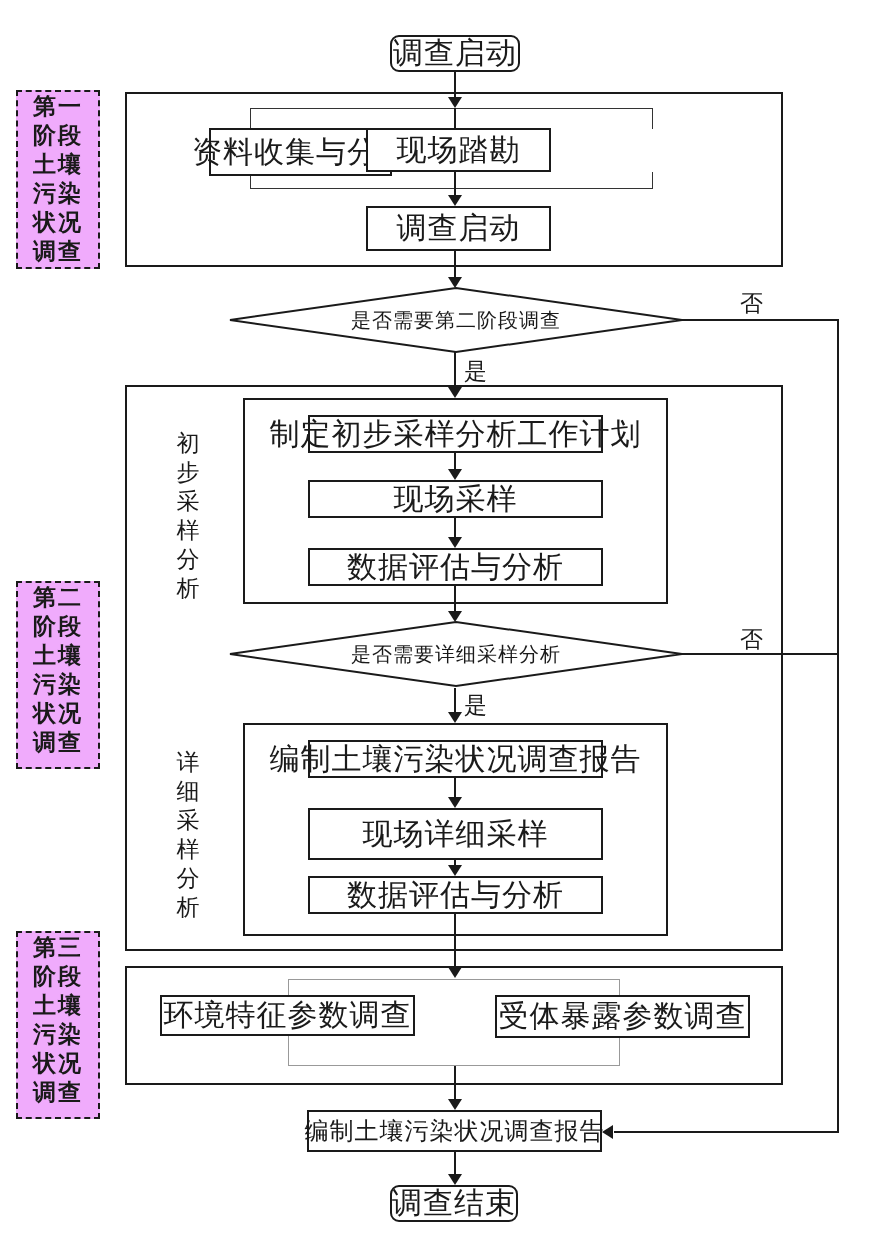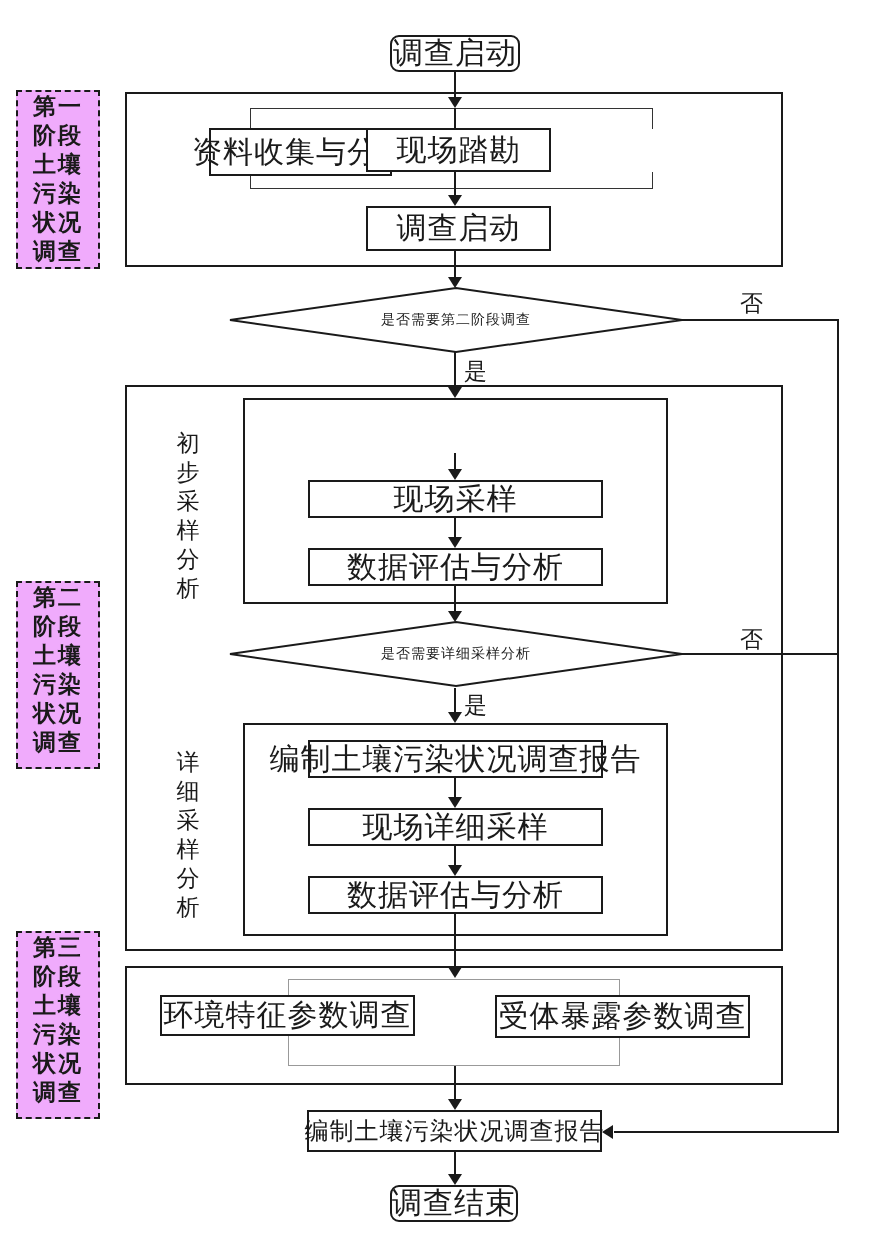--- a/index.html
+++ b/index.html
@@ -37,21 +37,21 @@
   }
   .ah-left{
     position:absolute;width:0;height:0;z-index:6;
     border-top:7px solid transparent;border-bottom:7px solid transparent;border-right:11px solid #1a1a1a;
   }
   .diamond{position:absolute;z-index:5;}
   .diamond svg{position:absolute;left:0;top:0;}
   .diamond .dtext{
     position:absolute;left:0;top:0;width:100%;height:100%;
     display:flex;align-items:center;justify-content:center;
-    font-size:14px;letter-spacing:1px;white-space:nowrap;
+    font-size:20px;letter-spacing:1px;white-space:nowrap;
   }
   .branchlabel{position:absolute;font-size:23px;z-index:6;white-space:nowrap;}
 </style>
 </head>
 <body>
 
 <div id="canvas">
 
   <div class="stage" style="left:125px;top:92px;width:658px;height:175px;"></div>
   <div class="stage" style="left:125px;top:385px;width:658px;height:566px;"></div>
@@ -130,20 +130,23 @@
   </div>
   <div class="branchlabel" style="left:740px;top:288px;">否</div>
   <div class="branchlabel" style="left:464px;top:356px;">是</div>
 
   <div class="grouplabel" style="left:168px;top:429px;width:40px;">初
 步
 采
 样
 分
 析</div>
+  <div class="box" style="left:308px;top:415px;width:295px;height:38px;">
+    <span>制定初步采样分析工作计划</span>
+  </div>
   <div class="box" style="left:308px;top:480px;width:295px;height:38px;">
     <span>现场采样</span>
   </div>
   <div class="box" style="left:308px;top:548px;width:295px;height:38px;">
     <span>数据评估与分析</span>
   </div>
 
   <div class="diamond" style="left:228px;top:620px;width:456px;height:68px;text-align:center;">
     <svg width="456" height="68" viewBox="0 0 456 68">
       <polygon points="2,34 228,2 454,34 228,66" fill="#ffffff" stroke="#1a1a1a" stroke-width="2"></polygon>
@@ -155,21 +158,21 @@
 
   <div class="grouplabel" style="left:168px;top:748px;width:40px;">详
 细
 采
 样
 分
 析</div>
   <div class="box" style="left:308px;top:740px;width:295px;height:38px;">
     <span>编制土壤污染状况调查报告</span>
   </div>
-  <div class="box" style="left:308px;top:808px;width:295px;height:38px;">
+  <div class="box" style="left:308px;top:808px;width:295px;height:52px;">
     <span>现场详细采样</span>
   </div>
   <div class="box" style="left:308px;top:876px;width:295px;height:38px;">
     <span>数据评估与分析</span>
   </div>
 
   <div class="box" style="left:160px;top:995px;width:255px;height:41px;">
     <span>环境特征参数调查</span>
   </div>
   <div class="box" style="left:495px;top:995px;width:255px;height:43px;">

